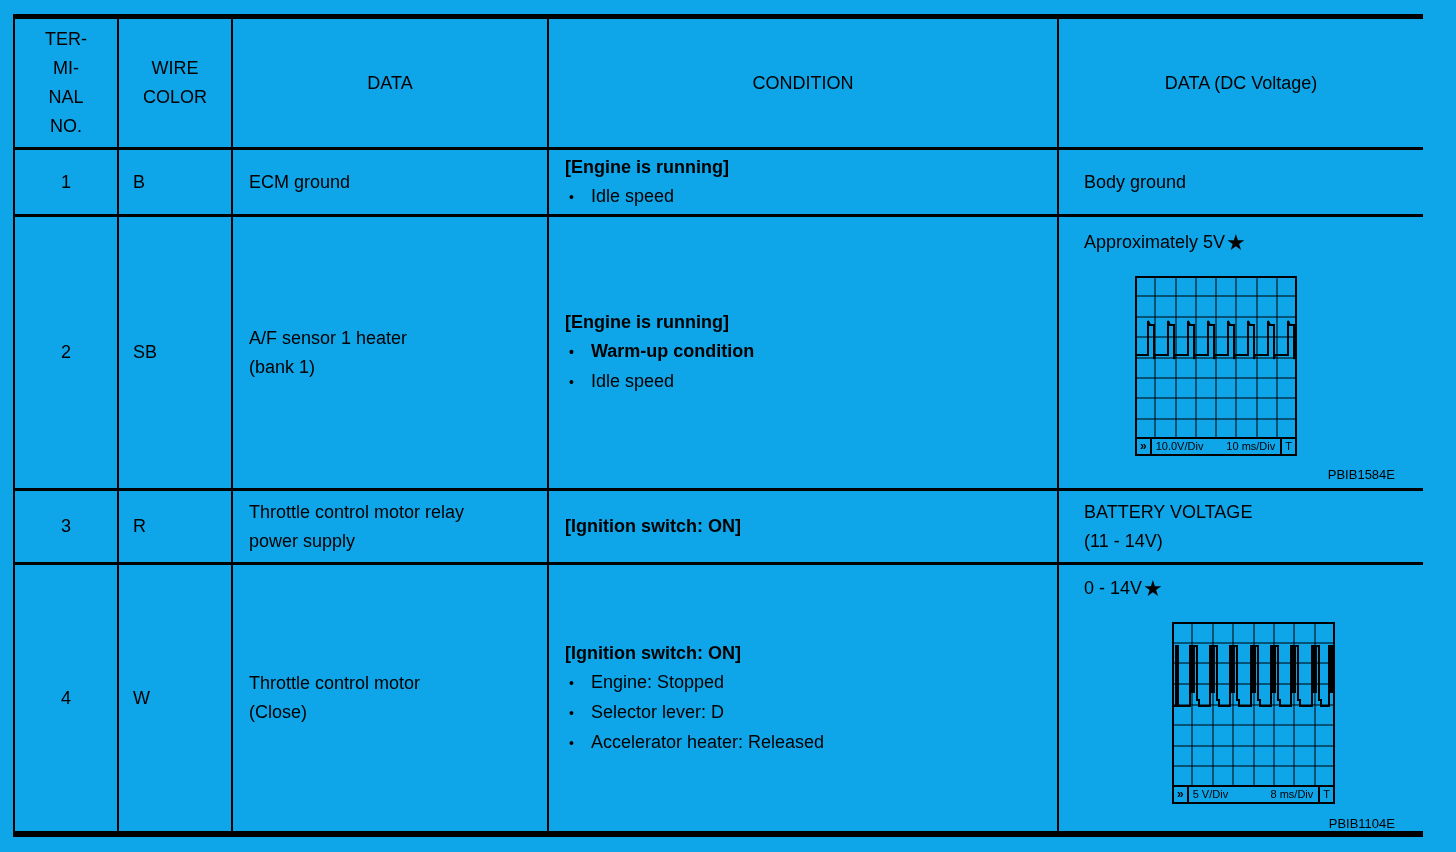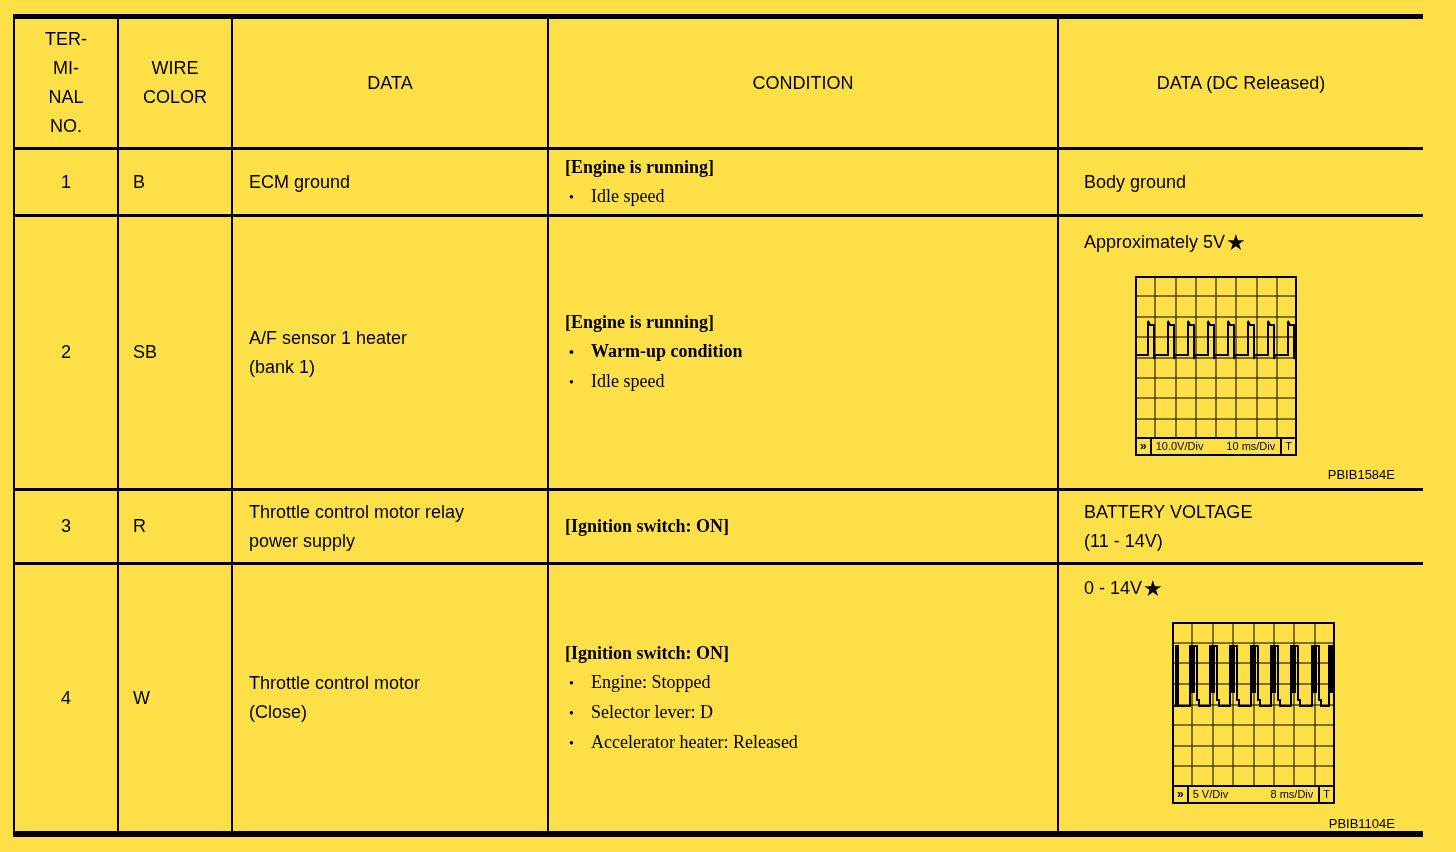--- a/index.html
+++ b/index.html
@@ -1,31 +1,31 @@
 <!DOCTYPE html>
 <html><head>
 <meta charset="utf-8">
 <style>
   html,body{margin:0;padding:0;background:#fff;}
-  .page{position:relative;width:1456px;height:852px;background:#fde047;overflow:hidden;
+  .page{position:relative;width:1456px;height:852px;background:#0ea5e9;overflow:hidden;
         font-family:"Liberation Sans","DejaVu Sans",sans-serif;color:#000;}
   table.tdata{border-collapse:collapse;table-layout:fixed;width:1409px;
               margin:14px 0 0 13px;
               border-top:5px solid #000;border-left:2px solid #000;border-bottom:6px solid #000;border-right:0;}
   td,th{box-sizing:border-box;font-size:18px;line-height:29px;font-weight:normal;
         vertical-align:middle;padding:0;overflow:hidden;}
   th{text-align:center;border-bottom:3px solid #000;}
   td{border-bottom:3px solid #000;}
   tr.last td{border-bottom:none;}
   th:not(:last-child),td:not(:last-child){border-right:2px solid #000;}
   .pre{white-space:pre-line;}
   .c-term{text-align:center;}
   .c-wire{padding-left:14px;}
   .c-item{padding-left:16px;}
-  .c-cond{padding-left:16px;font-family:Liberation Serif, serif;}
+  .c-cond{padding-left:16px;}
   .c-data{padding-left:25px;}
   .v-top{vertical-align:top;margin-left:12px;}
   .cond-state{font-weight:bold;}
   .bullet-line{display:flex;align-items:baseline;}
   .bullet{width:22px;text-align:left;padding-left:4px;font-size:14px;flex:0 0 22px;}
   .b-bold{font-weight:bold;}
   .data-label{padding-top:0;}
   .star{font-size:22px;line-height:20px;vertical-align:-2px;padding-left:1px;}
   .scope{margin-top:19px;}
   .scope-r2{margin-left:51px;width:162px;}
@@ -59,21 +59,21 @@
     <thead>
       <tr style="height:132px">
         <th class="pre">TER-
 MI-
 NAL
 NO.</th>
         <th class="pre">WIRE
 COLOR</th>
         <th>DATA</th>
         <th>CONDITION</th>
-        <th>DATA (DC Released)</th>
+        <th>DATA (DC Voltage)</th>
       </tr>
     </thead>
     <tbody>
 
       <tr style="height:67px">
         <td class="c-term">1</td>
         <td class="c-wire">B</td>
         <td class="c-item pre">ECM ground</td>
         <td class="c-cond">
           <div class="cond-state">[Engine is running]</div>

